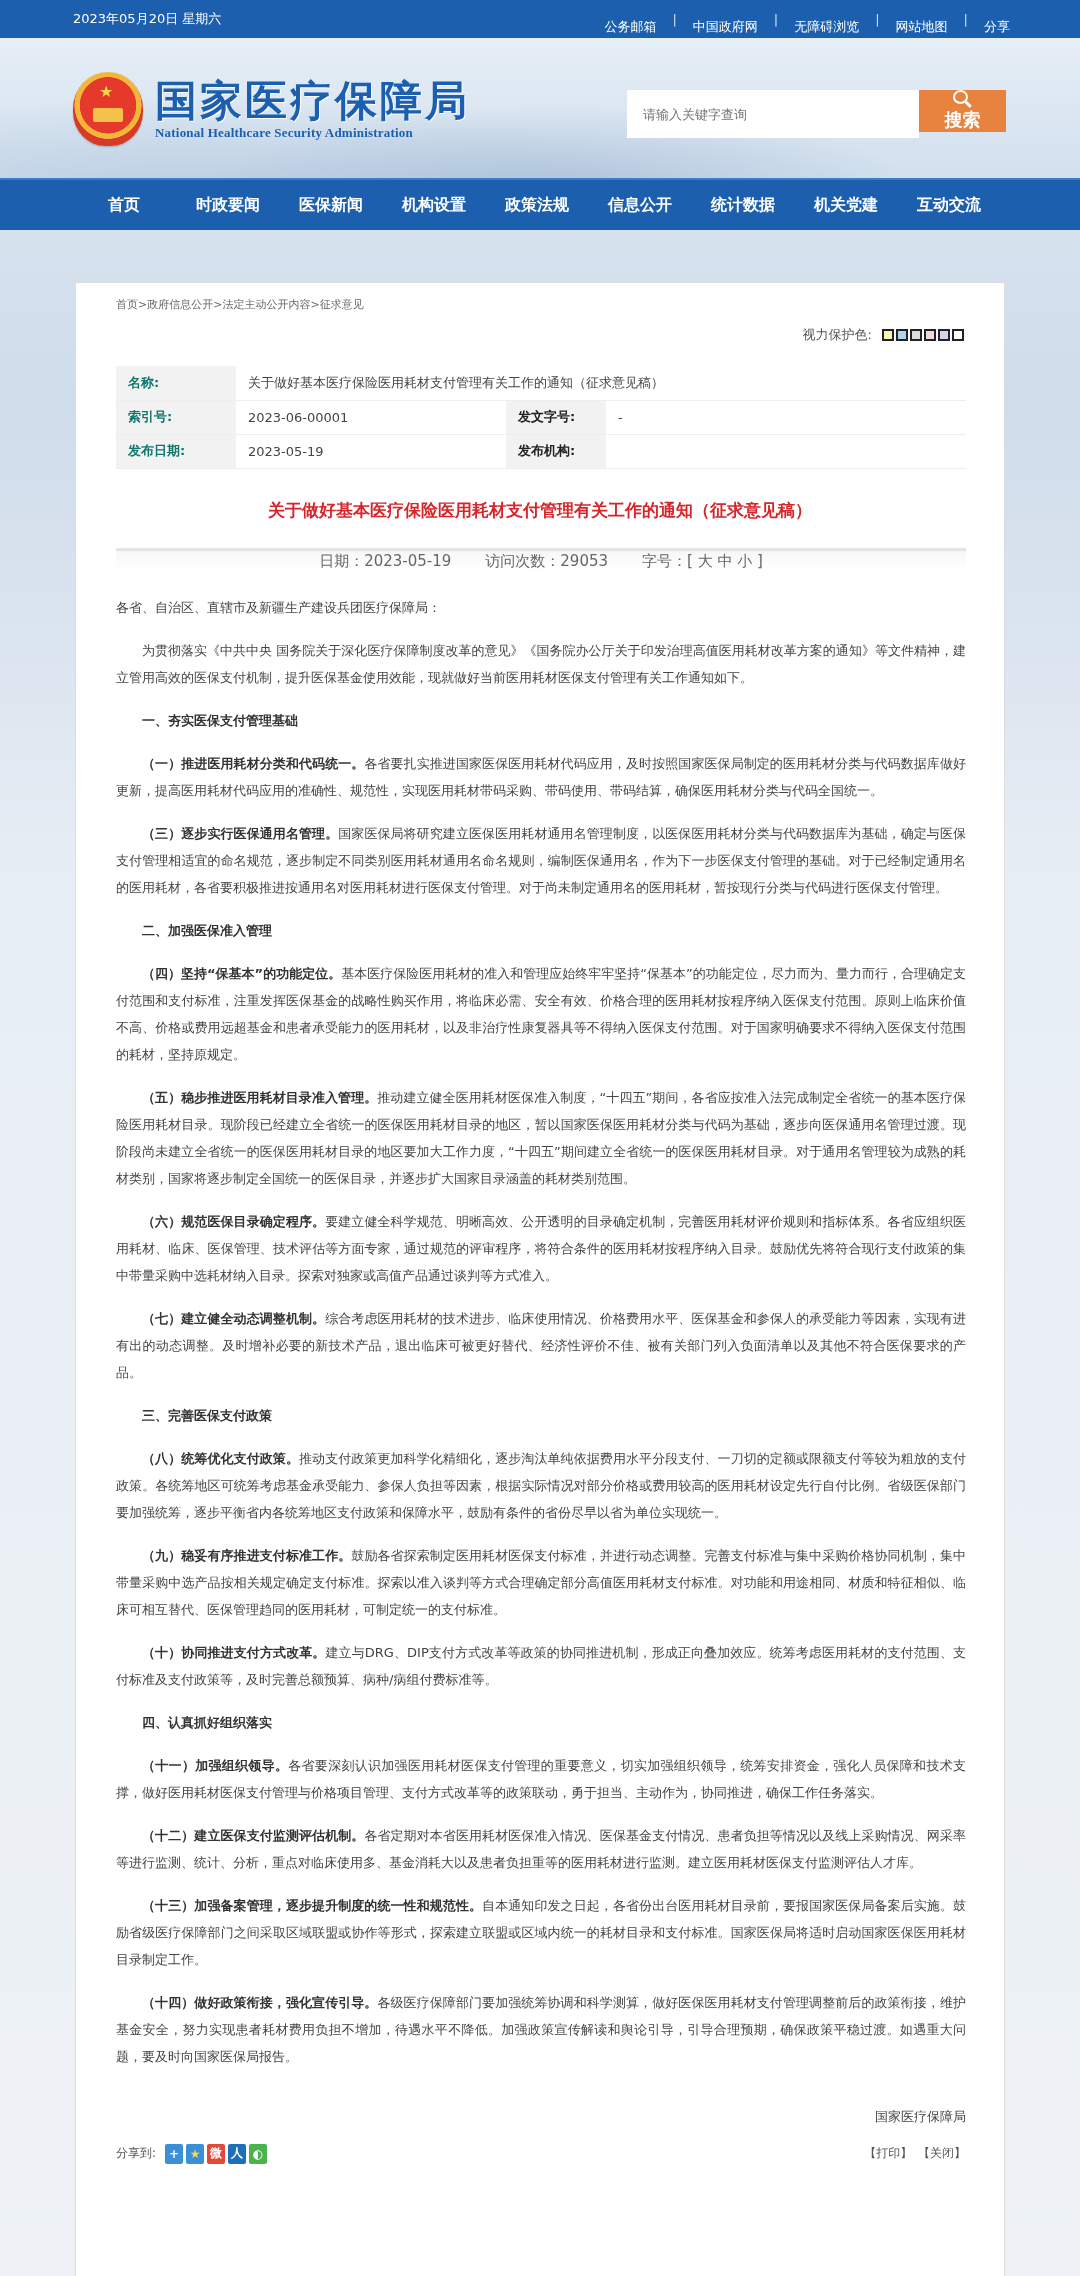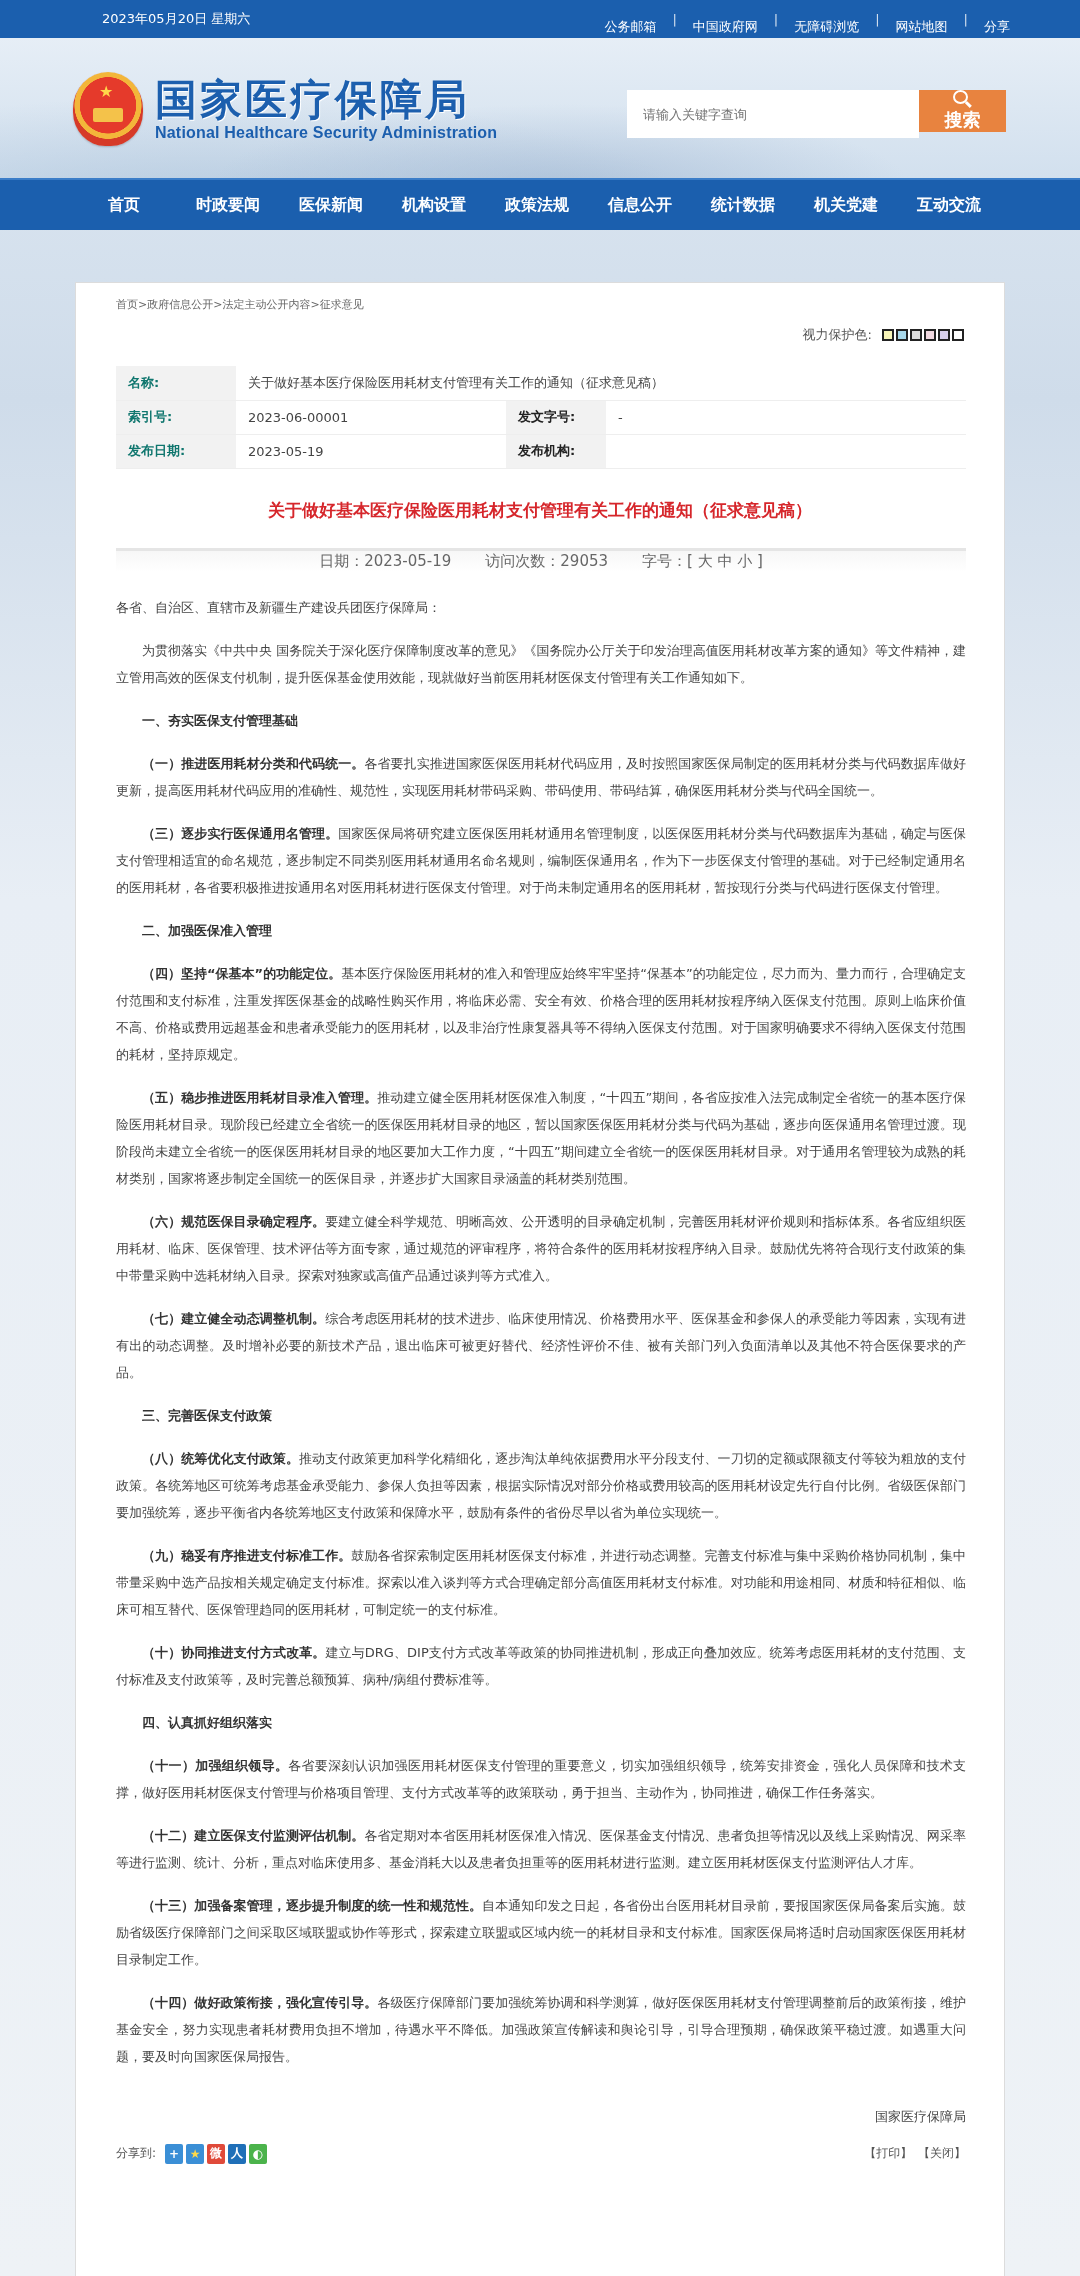--- a/index.html
+++ b/index.html
@@ -8,21 +8,21 @@
     font-family: "DejaVu Sans", "Liberation Sans", sans-serif;
     color: #333;
     background: linear-gradient(180deg, #dfe9f3 0px, #cfdcea 400px, #e8eef5 900px, #eef2f6 2276px);
     min-height: 2276px;
     position: relative;
     overflow: hidden;
   }
   .topbar {
     height: 38px; background: #1b5fae; color: #fff;
     display: flex; align-items: center; justify-content: space-between;
-    padding: 0 70px 0 102px; font-size: 13px;
+    padding: 0 70px 0 73px; font-size: 13px;
   }
   .topbar .links { display: flex; align-items: center; }
   .topbar .links span.link { cursor: pointer; margin-top: 16px; }
   .topbar .links .sep { margin: 0 16px; opacity: .8; }
   .header {
     height: 140px; position: relative;
     background:
       radial-gradient(ellipse 500px 120px at 560px 150px, rgba(150,175,205,.55), transparent 70%),
       radial-gradient(ellipse 700px 160px at 200px 170px, rgba(165,190,215,.6), transparent 70%),
       linear-gradient(180deg, #e6eef6 0%, #d2e0ee 100%);
@@ -30,21 +30,21 @@
   .logo-wrap { position: absolute; left: 73px; top: 34px; display: flex; align-items: center; }
   .emblem {
     width: 70px; height: 74px; border-radius: 50% 50% 46% 46%;
     background: radial-gradient(circle at 50% 45%, #e53a2b 0 52%, #f3b63a 53% 62%, #d63a28 63% 100%);
     position: relative; box-shadow: 0 1px 2px rgba(0,0,0,.2);
   }
   .emblem .star { position: absolute; left: 26px; top: 12px; color: #ffd84a; font-size: 16px; line-height: 1; }
   .emblem .gate { position: absolute; left: 20px; top: 36px; width: 30px; height: 14px; background: #f4c24a; border-radius: 2px; }
   .logo-text { margin-left: 12px; }
   .logo-cn { font-family: "DejaVu Serif", "Liberation Serif", serif; font-size: 42px; font-weight: bold; color: #1c5fae; letter-spacing: 3px; line-height: 48px; text-shadow: 1px 1px 0 #fff; }
-  .logo-en { font-family: Liberation Sans, sans-serif; font-weight: bold; font-size: 16px; color: #1c5fae; letter-spacing: .2px; }
+  .logo-en { font-family: Liberation Serif, serif; font-weight: bold; font-size: 13px; color: #1c5fae; letter-spacing: .2px; }
   .search { position: absolute; left: 627px; top: 52px; display: flex; height: 42px; }
   .search input {
     width: 292px; height: 48px; border: none; padding: 0 16px; font-size: 13px; color: #999; background: #fff; outline: none;
   }
   .search button {
     width: 87px; height: 42px; background: #e8833f; color: #fff; border: none; font-size: 18px; font-weight: bold; display: flex; align-items: center; justify-content: center; gap: 4px; cursor: pointer; flex-direction: column;
   }
   .search .mag { display: inline-block; width: 15px; height: 15px; border: 2.5px solid #fff; border-radius: 50%; position: relative; margin-right: 4px; }
   .search .mag::after { content: ""; position: absolute; width: 7px; height: 2.5px; background: #fff; right: -6px; bottom: -3px; transform: rotate(45deg); }
   .nav {

